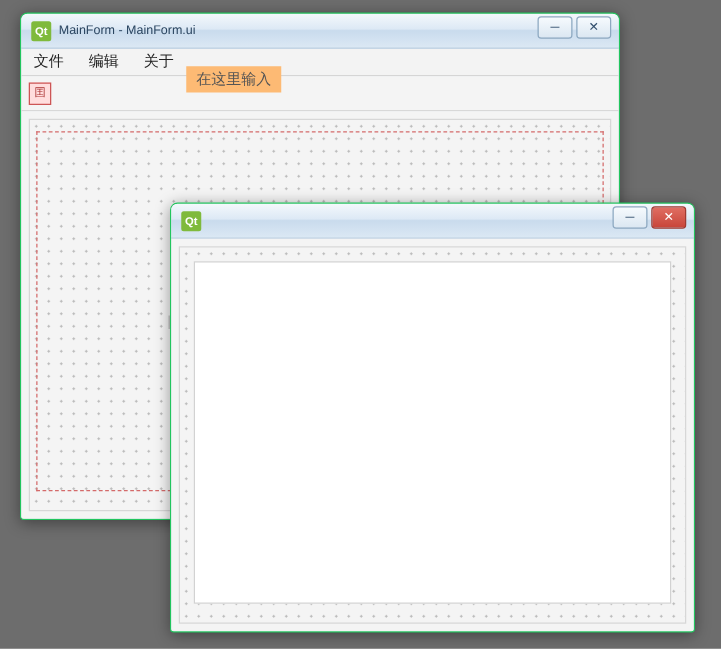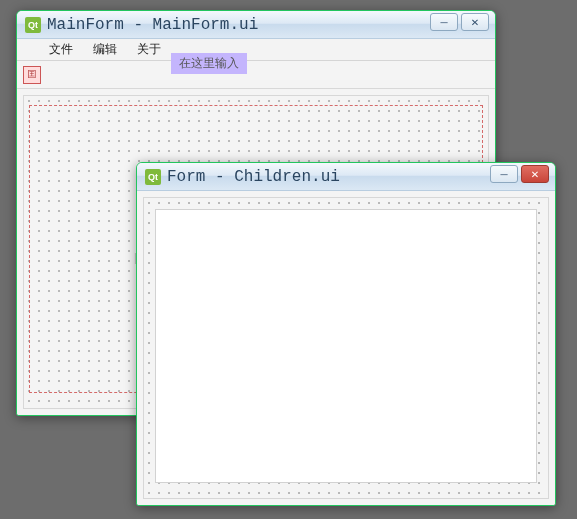--- a/index.html
+++ b/index.html
@@ -29,21 +29,21 @@
     border-bottom: 1px solid #b8cde0;
   }
   .titlebar .app-icon {
     width: 16px; height: 16px;
     background: #7fba3c;
     border-radius: 2px;
     margin: 0 6px 0 8px;
     display: flex; align-items:center; justify-content:center;
     color:#fff; font-size:9px; font-weight:bold;
   }
-  .titlebar .title { color:#2a4560; font-size:16px;font-family:Liberation Mono, monospace; }
+  .titlebar .title { color:#2a4560; font-size:10px; }
   .win-controls {
     position:absolute; right:6px; top:2px;
     display:flex; gap:3px;
   }
   .win-btn {
     width:28px; height:18px;
     border:1px solid #8da8c0;
     border-radius:3px;
     background:linear-gradient(to bottom,#f6fafd,#dbe7f2);
     display:flex; align-items:center; justify-content:center;
@@ -53,30 +53,30 @@
   .win-btn.close-red {
     background:linear-gradient(to bottom,#e06e62,#c8453a);
     border-color:#9e3a31; color:#fff;
   }
   .menubar {
     height:22px;
     background:#f3f3f3;
     display:flex; align-items:center;
     gap:0;
     border-bottom:1px solid #d5d5d5;
-    padding-left:22px;
+    padding-left:0;
   }
   .menu-item {
     padding:2px 10px;
     cursor:pointer;
     color:#222;
   }
   .menu-hint {
     padding:2px 8px;
-    background:#c4b5fd;
+    background:#fdba74;
     color:#555;
     margin-top:27px;
   }
   .toolbar {
     height:28px;
     background:#f4f4f4;
     border-bottom:1px solid #d8d8d8;
     display:flex; align-items:center;
     padding-left:6px;
   }
@@ -145,21 +145,20 @@
     <div class="dotgrid"></div>
     <div class="sel-outline" style="left:12px; top:16px; right:12px; bottom:22px;"></div>
   </div>
 </div>
 
 <div class="watermark">http://blog.csdn.net/a359680405</div>
 
 <div class="window" style="left:136px; top:162px; width:420px; height:344px;">
   <div class="titlebar">
     <div class="app-icon">Qt</div>
-    <div class="title">Form - Children.ui</div>
     <div class="win-controls">
       <div class="win-btn">─</div>
       <div class="win-btn close-red">✕</div>
     </div>
   </div>
   <div class="client" style="height:314px;">
     <div class="dotgrid"></div>
     <div class="inner-panel" style="left:18px; top:18px; right:18px; bottom:22px;"></div>
   </div>
 </div>

